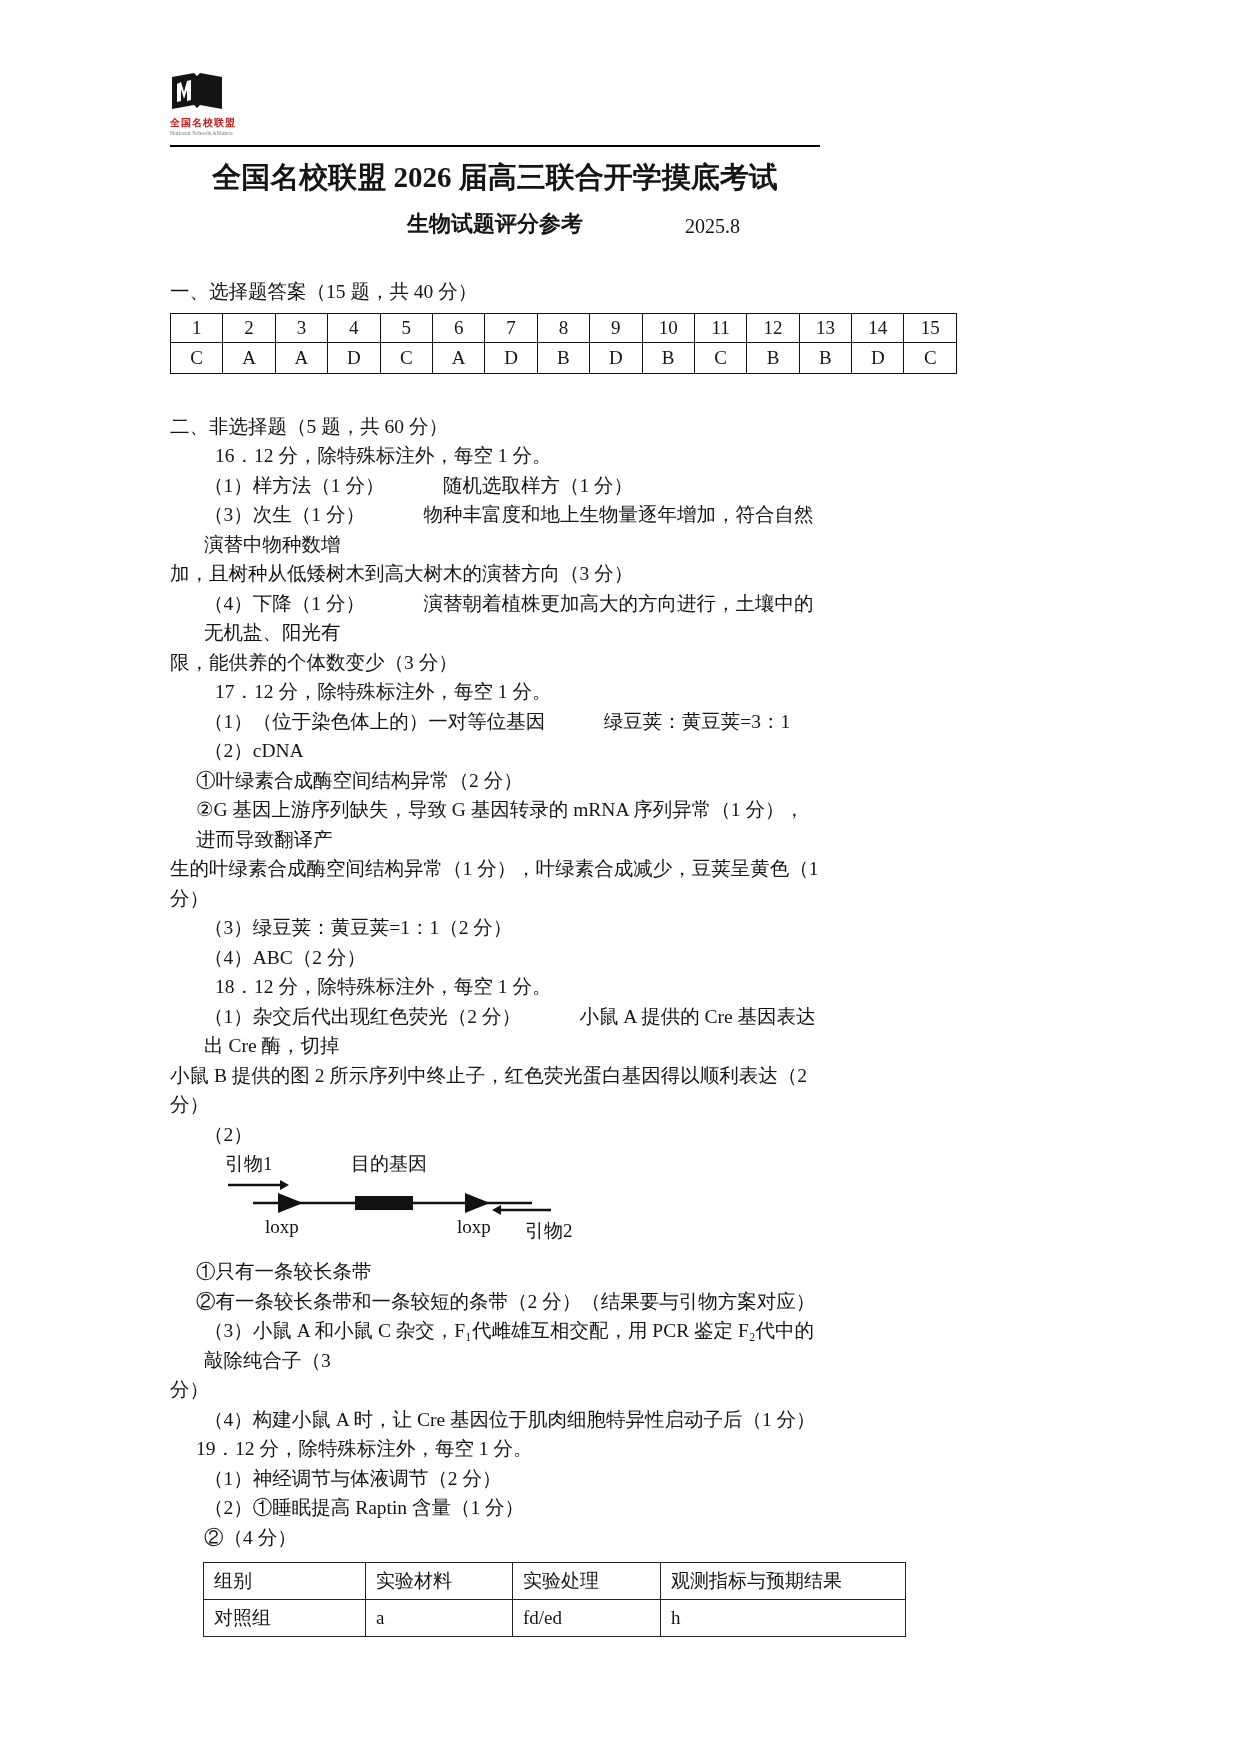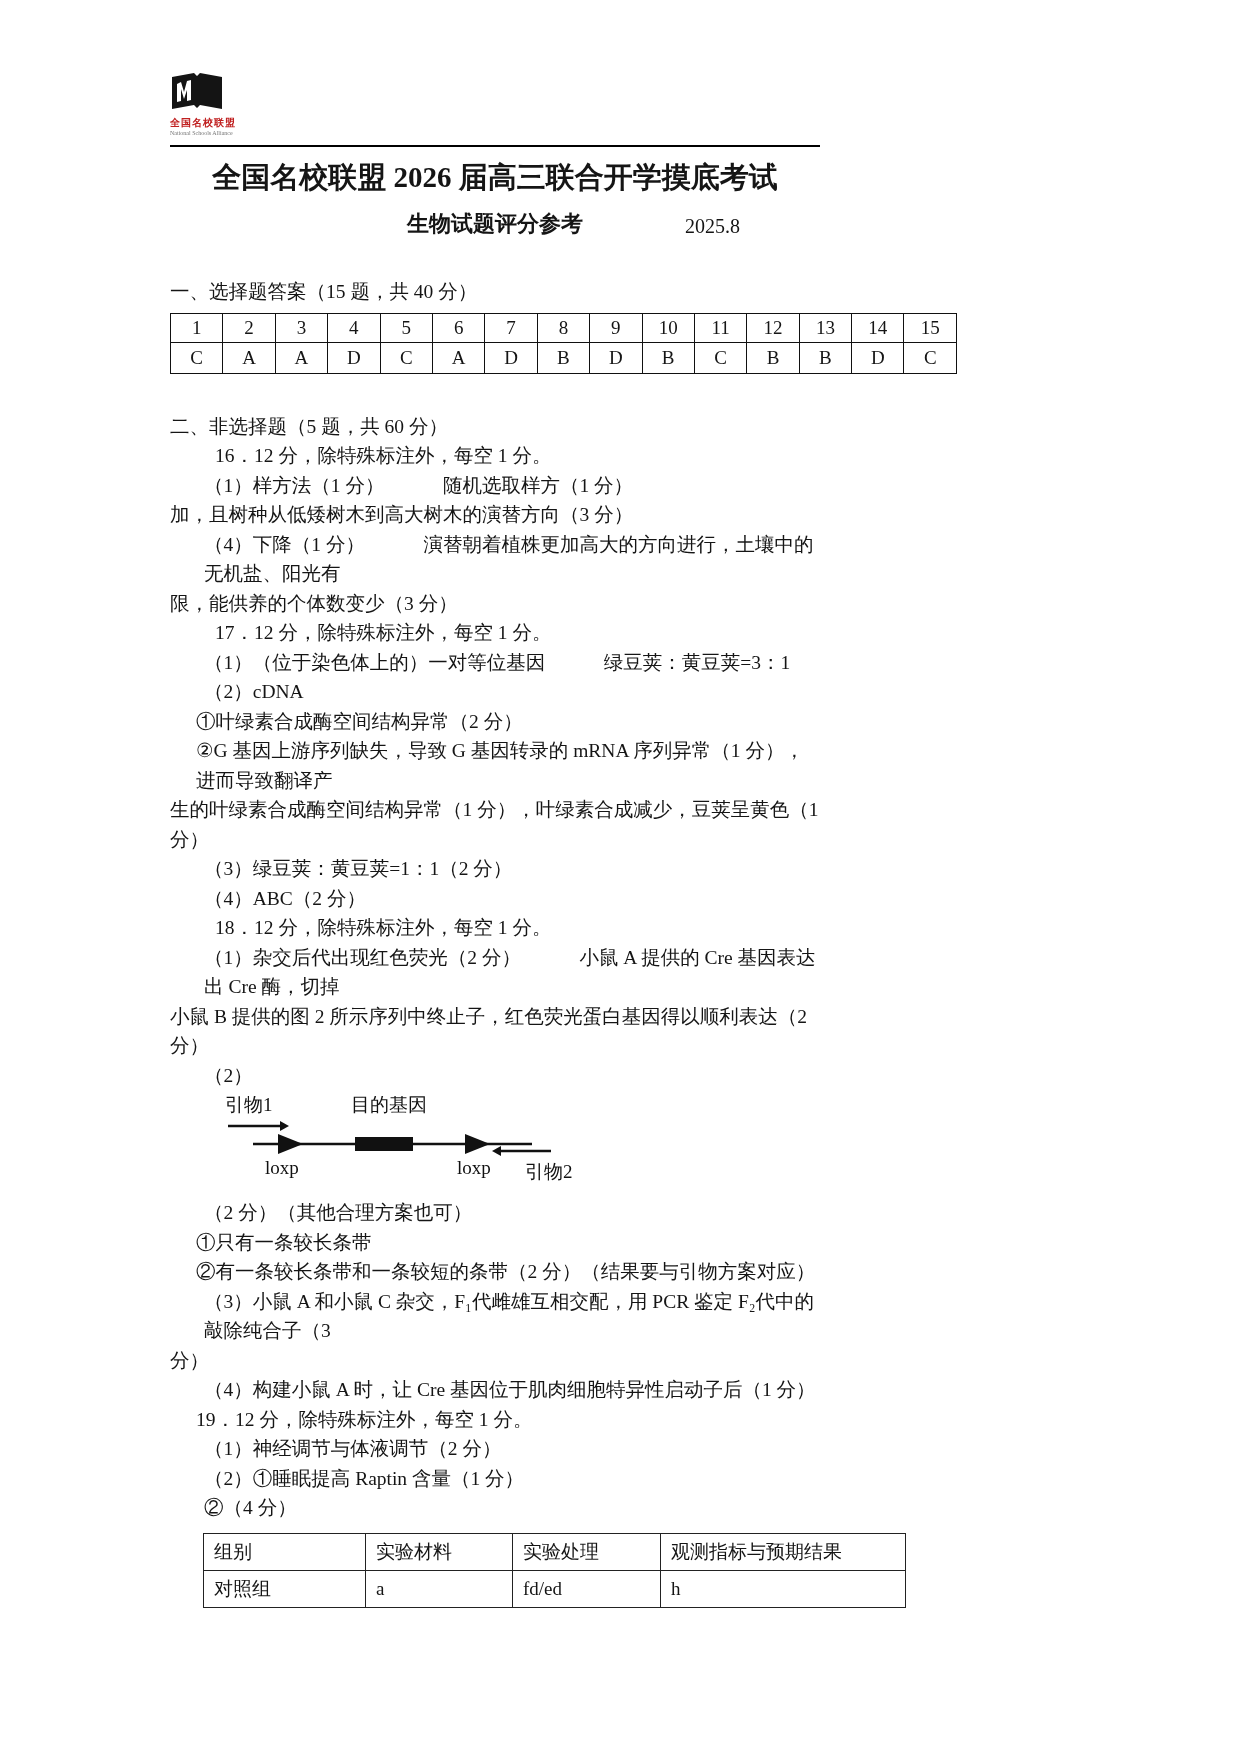--- a/index.html
+++ b/index.html
@@ -114,20 +114,21 @@
           <td>C</td>
         </tr>
     </tbody>
   </table>
 
   <div class="sec-heading sec2-heading">二、非选择题（5 题，共 60 分）</div>
 
   <div id="lines-before-diagram">
       <p class="line ind3">16．12 分，除特殊标注外，每空 1 分。</p>
       <p class="line ind2">（1）样方法（1 分）　　　随机选取样方（1 分）</p>
+      <p class="line ind2">（3）次生（1 分）　　　物种丰富度和地上生物量逐年增加，符合自然演替中物种数增</p>
       <p class="line ind0">加，且树种从低矮树木到高大树木的演替方向（3 分）</p>
       <p class="line ind2">（4）下降（1 分）　　　演替朝着植株更加高大的方向进行，土壤中的无机盐、阳光有</p>
       <p class="line ind0">限，能供养的个体数变少（3 分）</p>
       <p class="line ind3">17．12 分，除特殊标注外，每空 1 分。</p>
       <p class="line ind2">（1）（位于染色体上的）一对等位基因　　　绿豆荚：黄豆荚=3：1</p>
       <p class="line ind2">（2）cDNA</p>
       <p class="line ind1">①叶绿素合成酶空间结构异常（2 分）</p>
       <p class="line ind1">②G 基因上游序列缺失，导致 G 基因转录的 mRNA 序列异常（1 分），进而导致翻译产</p>
       <p class="line ind0">生的叶绿素合成酶空间结构异常（1 分），叶绿素合成减少，豆荚呈黄色（1 分）</p>
       <p class="line ind2">（3）绿豆荚：黄豆荚=1：1（2 分）</p>
@@ -157,21 +158,20 @@
       <text x="40" y="78">loxp</text>
       <text x="232" y="78">loxp</text>
 
       <line x1="276" y1="55" x2="326" y2="55" stroke="#111" stroke-width="2.5"></line>
       <polygon points="276,50 276,60 267,55" fill="#111"></polygon>
       <text x="300" y="82">引物2</text>
     </svg>
   </div>
 
   <div id="lines-after-diagram">
-      <p class="line ind2">（2 分）（其他合理方案也可）</p>
       <p class="line ind1">①只有一条较长条带</p>
       <p class="line ind1">②有一条较长条带和一条较短的条带（2 分）（结果要与引物方案对应）</p>
       <p class="line ind2">（3）小鼠 A 和小鼠 C 杂交，F₁代雌雄互相交配，用 PCR 鉴定 F₂代中的敲除纯合子（3</p>
       <p class="line ind0">分）</p>
       <p class="line ind2">（4）构建小鼠 A 时，让 Cre 基因位于肌肉细胞特异性启动子后（1 分）</p>
       <p class="line ind1">19．12 分，除特殊标注外，每空 1 分。</p>
       <p class="line ind2">（1）神经调节与体液调节（2 分）</p>
       <p class="line ind2">（2）①睡眠提高 Raptin 含量（1 分）</p>
       <p class="line ind2">②（4 分）</p>
     </div>

